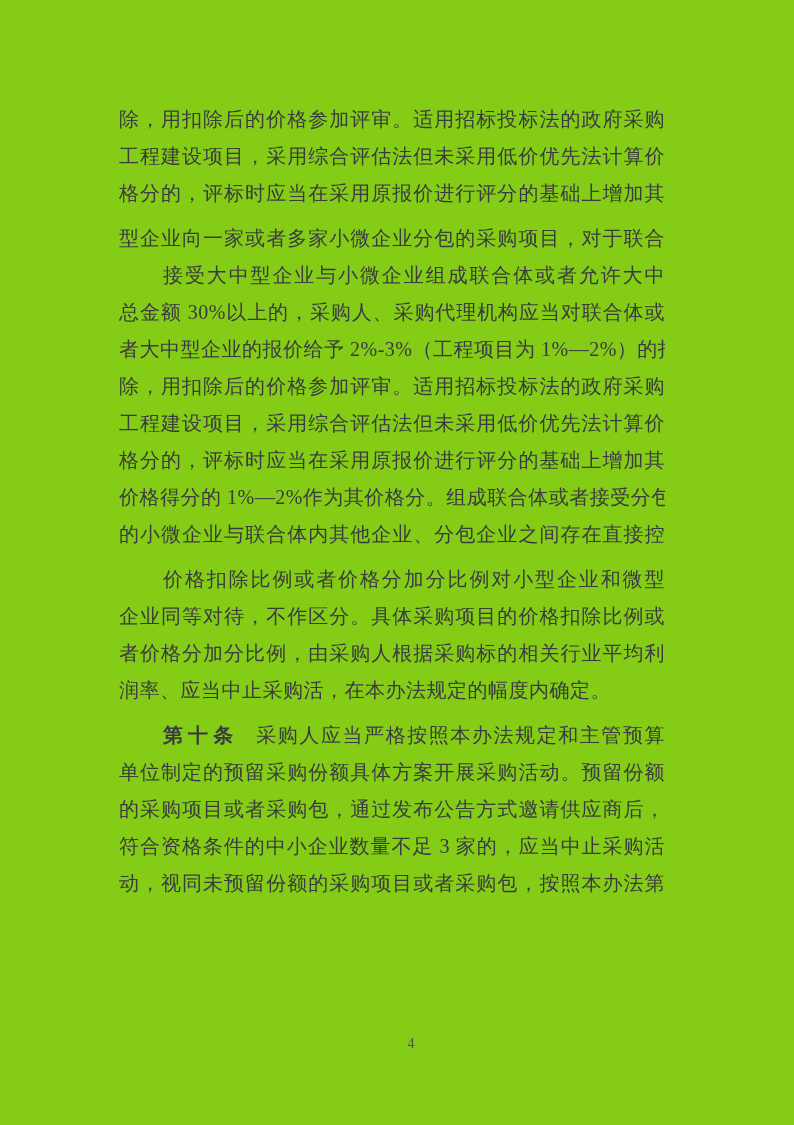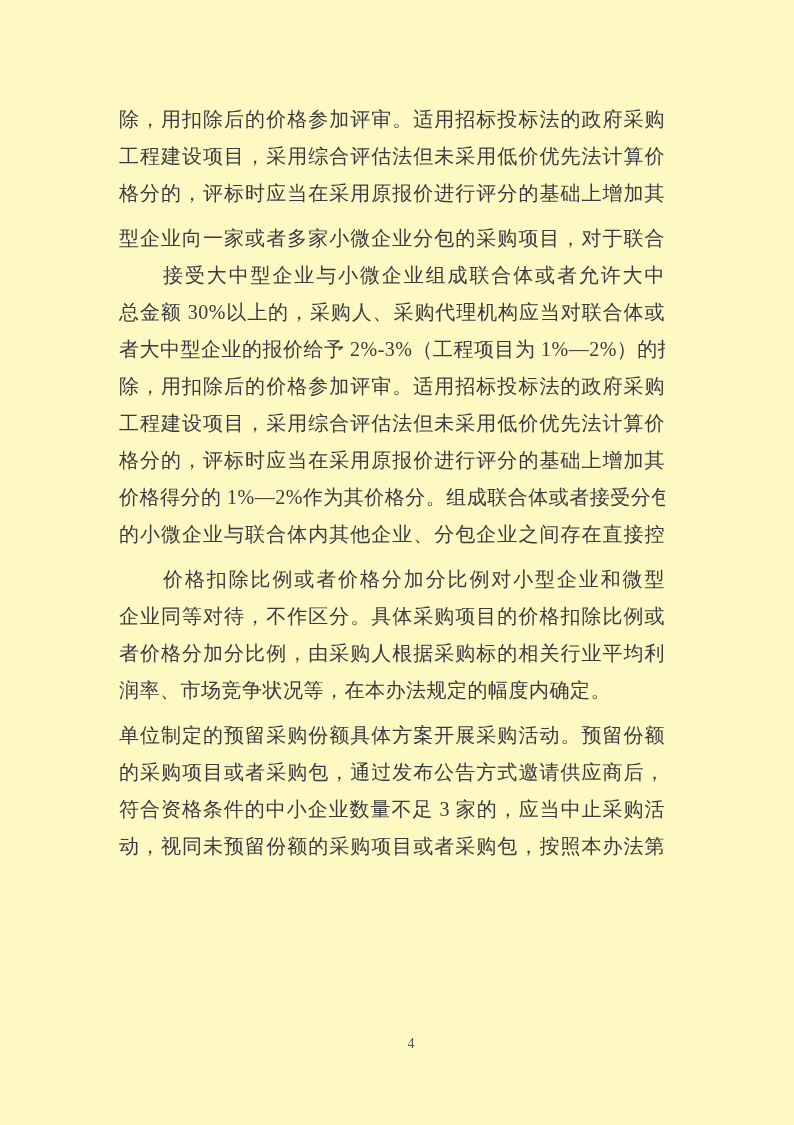--- a/index.html
+++ b/index.html
@@ -5,21 +5,21 @@
   html, body {
     margin: 0;
     padding: 0;
     background: #e8e8e8;
     font-family: "Liberation Serif", "DejaVu Serif", serif;
   }
   .page {
     position: relative;
     width: 794px;
     height: 1125px;
-    background: #fef9c3;
+    background: #84cc16;
     overflow: hidden;
   }
   .content {
     position: absolute;
     left: 119px;
     top: 101px;
     width: 546px;
     color: #3a3b40;
     font-size: 20px;
   }
@@ -77,24 +77,27 @@
       <div class="line">工程建设项目，采用综合评估法但未采用低价优先法计算价</div>
       <div class="line">格分的，评标时应当在采用原报价进行评分的基础上增加其</div>
       <div class="line">价格得分的 1%—2%作为其价格分。组成联合体或者接受分包</div>
       <div class="line">的小微企业与联合体内其他企业、分包企业之间存在直接控</div>
     </div>
 
     <div class="para">
       <div class="line indent">价格扣除比例或者价格分加分比例对小型企业和微型</div>
       <div class="line">企业同等对待，不作区分。具体采购项目的价格扣除比例或</div>
       <div class="line">者价格分加分比例，由采购人根据采购标的相关行业平均利</div>
-      <div class="line end">润率、市场竞争状况等，在本办法规定的幅度内确定。</div>
+      <div class="line end">润率、应当中止采购活，在本办法规定的幅度内确定。</div>
     </div>
 
     <div class="para">
+      <div class="line indent">
+        <span class="term">第十条</span><span>采购人应当严格按照本办法规定和主管预算</span>
+      </div>
       <div class="line">单位制定的预留采购份额具体方案开展采购活动。预留份额</div>
       <div class="line">的采购项目或者采购包，通过发布公告方式邀请供应商后，</div>
       <div class="line">符合资格条件的中小企业数量不足 3 家的，应当中止采购活</div>
       <div class="line">动，视同未预留份额的采购项目或者采购包，按照本办法第</div>
     </div>
 
   </div>
 
   <div class="page-number">4</div>
 </div>

